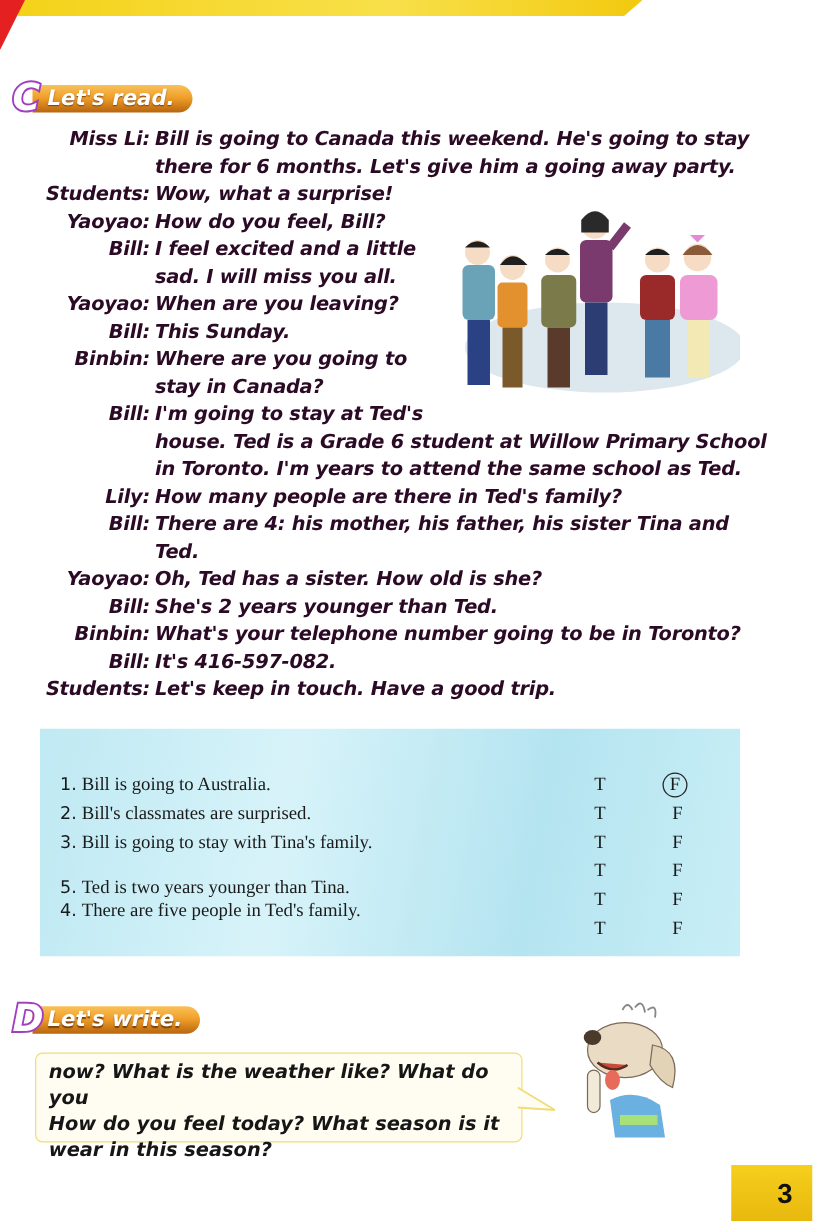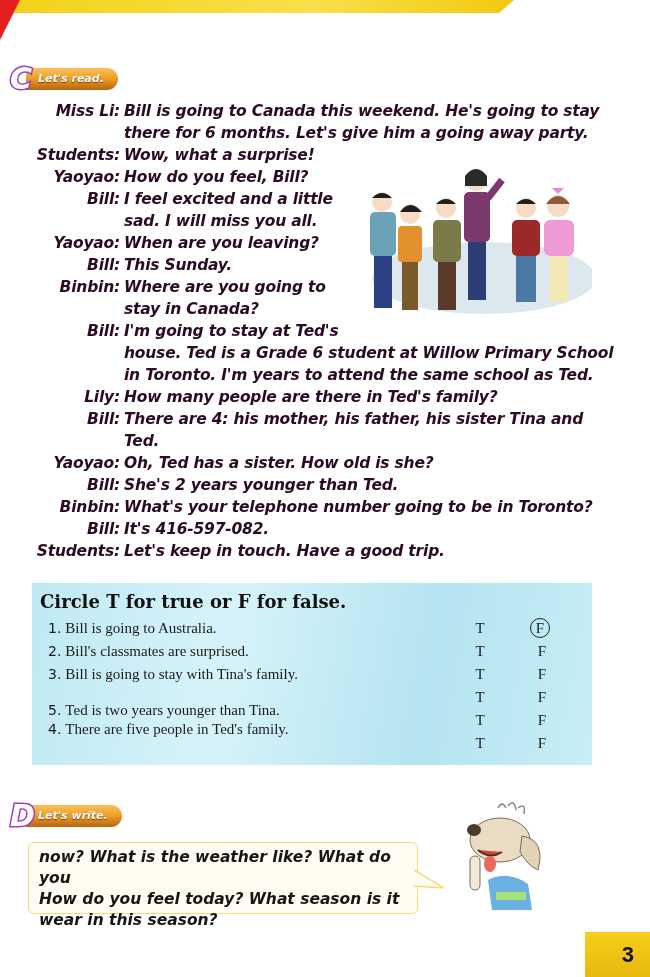--- a/index.html
+++ b/index.html
@@ -3,21 +3,21 @@
 <meta charset="utf-8">
 <style>
   html, body { margin:0; padding:0; }
   body { width:650px; height:977px; background:#ffffff; position:relative; overflow:hidden; font-family:"DejaVu Sans", sans-serif; }
   .top-band { position:absolute; left:0; top:0; width:650px; height:14px; }
   .top-band .yellow { position:absolute; left:14px; top:0; width:500px; height:13px; background:linear-gradient(90deg,#f4d21a,#f8e04a 60%,#f2c90f); clip-path:polygon(0 0,100% 0,97% 100%,0 100%); }
   .top-band .red { position:absolute; left:0; top:0; width:20px; height:40px; background:#e52020; clip-path:polygon(0 0,100% 0,0 100%); }
 
   .section-badge { position:absolute; display:flex; align-items:center; }
   .badge-letter { font-family:"DejaVu Sans", sans-serif; font-weight:bold; font-style:italic; color:#ffffff; font-size:30px; -webkit-text-stroke:3px #a03ec0; paint-order:stroke fill; position:relative; z-index:2; line-height:1; width:22px; }
-  .badge-pill { margin-left:-6px; height:22px; padding:0 14px 0 12px; border-radius:0 12px 12px 0; background:linear-gradient(180deg,#f9c15a 0%,#f0a02a 45%,#b8650e 100%); color:#fff; font-weight:bold; font-style:italic; font-size:11px; line-height:22px; font-family:"DejaVu Sans", sans-serif; text-shadow:0 1px 1px #7a4008; }
+  .badge-pill { margin-left:-6px; height:22px; padding:0 14px 0 12px; border-radius:0 12px 12px 0; background:linear-gradient(180deg,#f9c15a 0%,#f0a02a 45%,#b8650e 100%); color:#fff; font-weight:bold; font-style:italic; font-size:17px; line-height:22px; font-family:"DejaVu Sans", sans-serif; text-shadow:0 1px 1px #7a4008; }
   .line { position:absolute; font-family:"DejaVu Sans", sans-serif; font-style:italic; font-weight:bold; font-size:15.5px; color:#2a0a24; white-space:nowrap; letter-spacing:-0.2px; }
   .speaker { position:absolute; right:530px; text-align:right; width:110px; }
   .speech { position:absolute; left:124px; }
 
   .illustration { position:absolute; left:366px; top:158px; width:226px; height:160px; }
 
   .quiz { position:absolute; left:32px; top:583px; width:560px; height:182px; background:linear-gradient(100deg,#bfe9f3 0%,#d7f3f9 35%,#b4e4f0 70%,#c8eef6 100%); }
   .quiz-title { position:absolute; left:8px; top:8px; font-family:"DejaVu Serif", serif; font-weight:bold; font-size:18px; color:#111; }
   .quiz-item { position:absolute; left:16px; font-family:"Liberation Serif", serif; font-size:15px; color:#1a1a1a; white-space:nowrap; }
   .quiz-num { font-family:"DejaVu Sans", sans-serif; font-size:14px; margin-right:4px; }
@@ -169,21 +169,20 @@
   <g>
     <circle cx="192" cy="48" r="11" fill="#f6dcc4"></circle>
     <path d="M180 46 Q192 30 204 46Z" fill="#8a5a3a"></path>
     <path d="M186 30 L192 36 L198 30 Z" fill="#e58ad6"></path>
     <rect x="178" y="62" width="30" height="36" rx="6" fill="#ee9ad4"></rect>
     <rect x="184" y="98" width="18" height="46" fill="#f3e9b4"></rect>
   </g>
 </svg>
 
 <div class="quiz">
-  <div class="quiz-title">Circle T for true or F for false.</div>
 
   <div class="quiz-item" style="top:37px;">
     <span class="quiz-num">1.</span><span>Bill is going to Australia.</span>
   </div>
   <span class="tf" style="left:438px; top:37px;">T</span>
   <span class="tf circled" style="left:498px; top:35px;">F</span>
 
   <div class="quiz-item" style="top:60px;">
     <span class="quiz-num">2.</span><span>Bill's classmates are surprised.</span>
   </div>

